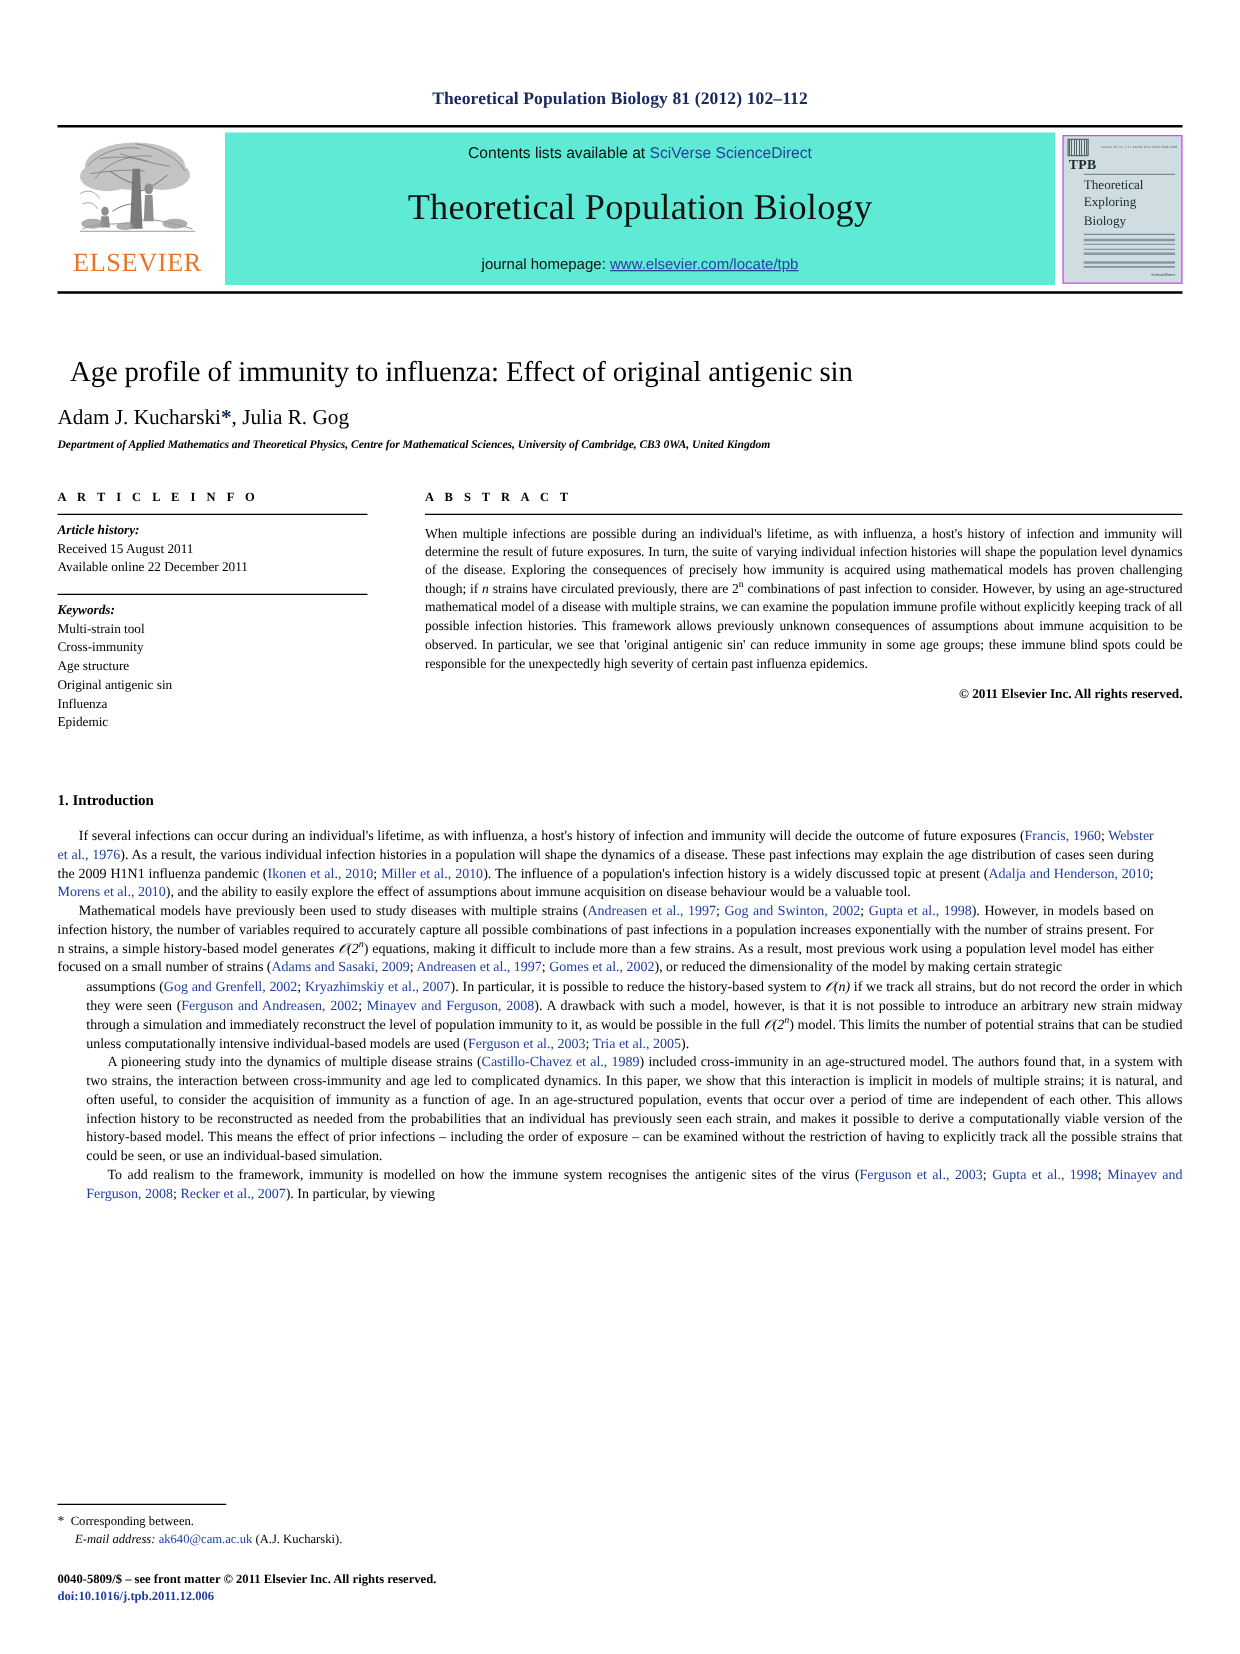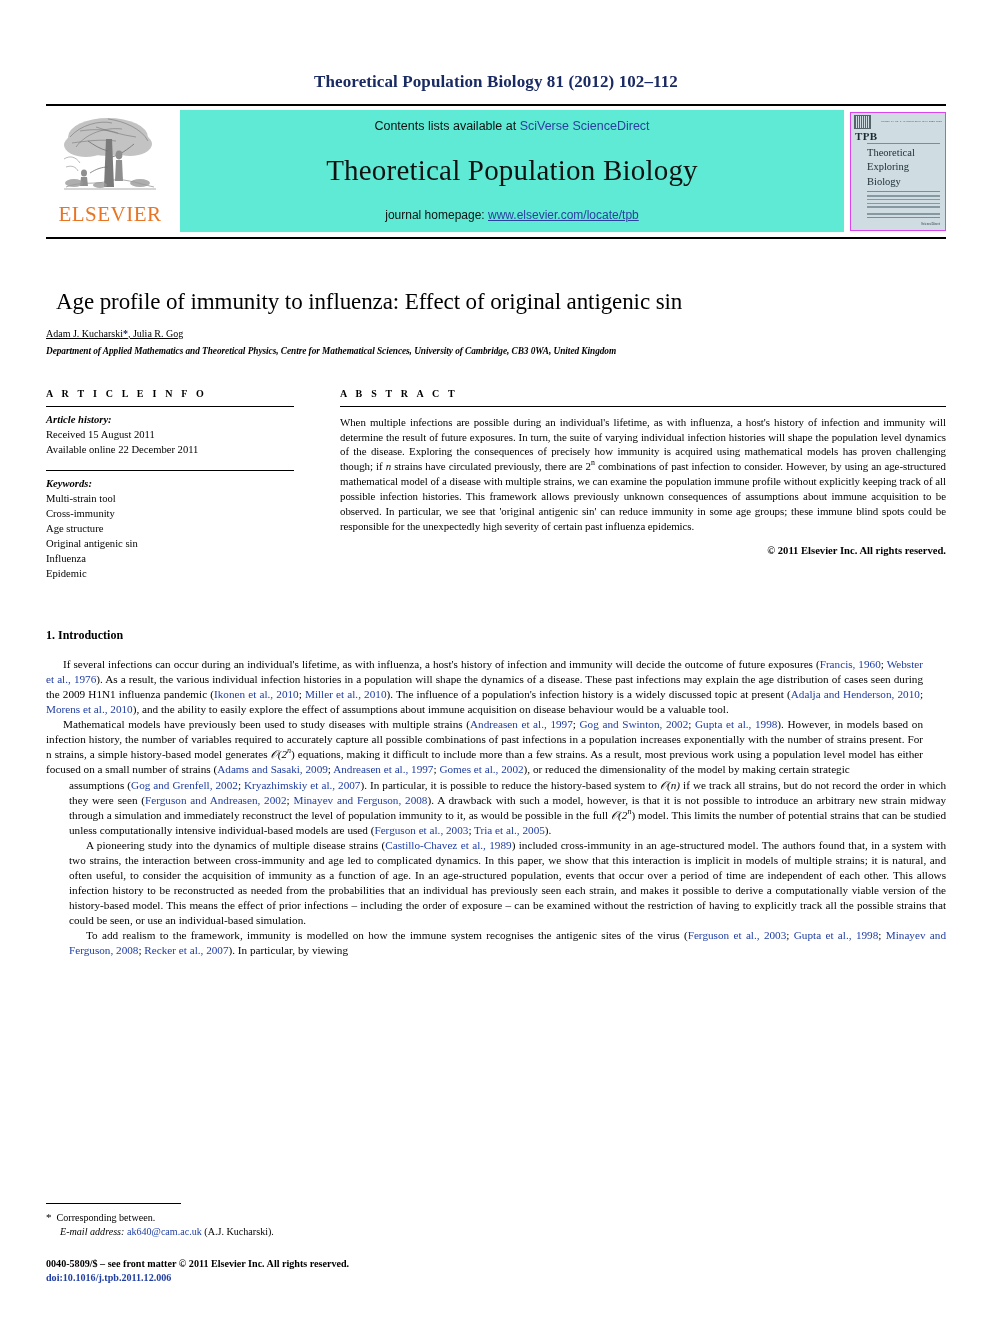--- a/index.html
+++ b/index.html
@@ -19,21 +19,21 @@
     position: relative;
     width: 992px;
     height: 1323px;
     box-sizing: border-box;
     padding: 0 46px;
   }
 
   
   .running-head {
     text-align: center;
-    font-size: 17px;
+    font-size: 14px;
     font-weight: bold;
     color: #1a2a62;
     padding-top: 72px;
     letter-spacing: 0.1px;
   }
 
   
   .masthead {
     margin-top: 12px;
     border-top: 2.5px solid #000;
@@ -144,24 +144,23 @@
   
   .title-block { padding-top: 39px; }
   .paper-title {
     font-size: 23px;
     font-weight: normal;
     margin: 10px;
     line-height: 1.2;
     letter-spacing: -0.1px;
   }
   .authors {
-    font-size: 10px;
+    font-size: 17px;
     margin: 12px 0 0 0;
     font-weight: normal;
-    text-decoration: underline;
   }
   .authors .star { color: #1a2a62; font-weight: bold; }
   .affiliation {
     font-size: 9.3px;
     font-style: italic;
     font-weight: bold;
     margin-top: 7px;
     letter-spacing: -0.05px;
   }
 

